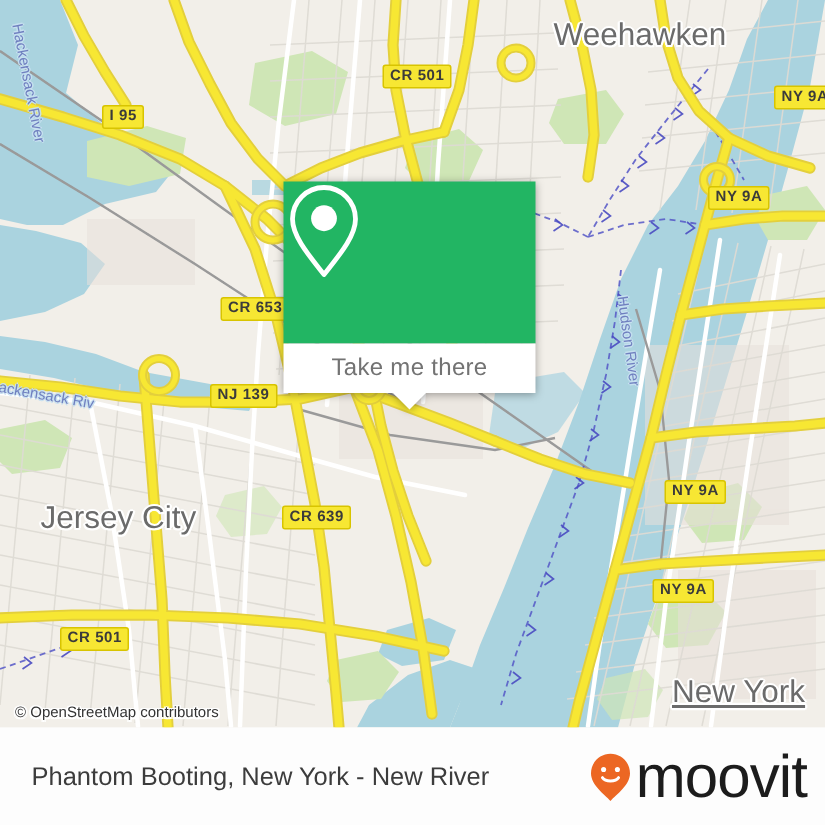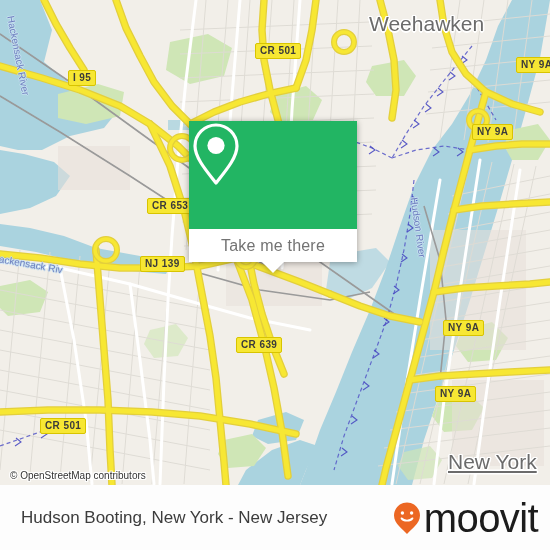--- a/index.html
+++ b/index.html
@@ -345,26 +345,27 @@
         <circle cx="478" cy="120" r="9"></circle>
       </g>
     </svg>
 
     <div class="shield" style="left:68px;top:70px;">I 95</div>
     <div class="shield" style="left:255px;top:43px;">CR 501</div>
     <div class="shield" style="left:516px;top:57px;">NY 9A</div>
     <div class="shield" style="left:472px;top:124px;">NY 9A</div>
     <div class="shield" style="left:147px;top:176px;margin-top:22px;">CR 653</div>
     <div class="shield" style="left:112px;top:256px;margin-left:28px;">NJ 139</div>
-    <div class="shield" style="left:188px;top:337px;margin-left:48px;">CR 639</div>
+    <div class="shield" style="left:188px;top:337px;">CR 639</div>
     <div class="shield" style="left:443px;top:320px;">NY 9A</div>
     <div class="shield" style="left:435px;top:386px;">NY 9A</div>
     <div class="shield" style="left:40px;top:418px;">CR 501</div>
 
     <div class="place big" style="left:369px;top:12px;">Weehawken</div>
+    <div class="place big" style="left:27px;top:334px;">Jersey City</div>
     <div class="place big" style="left:448px;top:450px;text-decoration:underline;">New York</div>
 
     <div class="river" style="left:-22px;top:50px;transform:rotate(79deg);transform-origin:center;">Hackensack River</div>
     <div class="river" style="left:-8px;top:252px;transform:rotate(10deg);transform-origin:left center;">Hackensack Riv</div>
     <div class="river" style="left:388px;top:222px;transform:rotate(82deg);transform-origin:center;">Hudson River</div>
 
     <div id="osm-attrib">© OpenStreetMap contributors</div>
 
     <div id="callout">
       <div id="callout-green">
@@ -375,21 +376,21 @@
       </div>
       <div id="callout-white">
         <span id="callout-label">Take me there</span>
         <div id="callout-pointer"></div>
       </div>
     </div>
   </div>
 
   <div id="footer">
 
-    <div id="footer-title">Hudson Booting, New York - New Jersey</div>
+    <div id="footer-title">Phantom Booting, New York - New River</div>
     <div id="moovit-logo">
       <svg width="30" height="34" viewBox="0 0 30 34">
         <path d="M15 1.5 C7.8 1.5 2 7.3 2 14.5 C2 22.5 11 28.5 15 33 C19 28.5 28 22.5 28 14.5 C28 7.3 22.2 1.5 15 1.5 Z" fill="#ec6723"></path>
         <circle cx="10.4" cy="12" r="1.7" fill="#ffffff"></circle>
         <circle cx="19.6" cy="12" r="1.7" fill="#ffffff"></circle>
         <path d="M9.6 17.4 C11.6 20.4 18.4 20.4 20.4 17.4" fill="none" stroke="#ffffff" stroke-width="1.9" stroke-linecap="round"></path>
       </svg>
       <span id="moovit-word">moovit</span>
     </div>
   </div>

